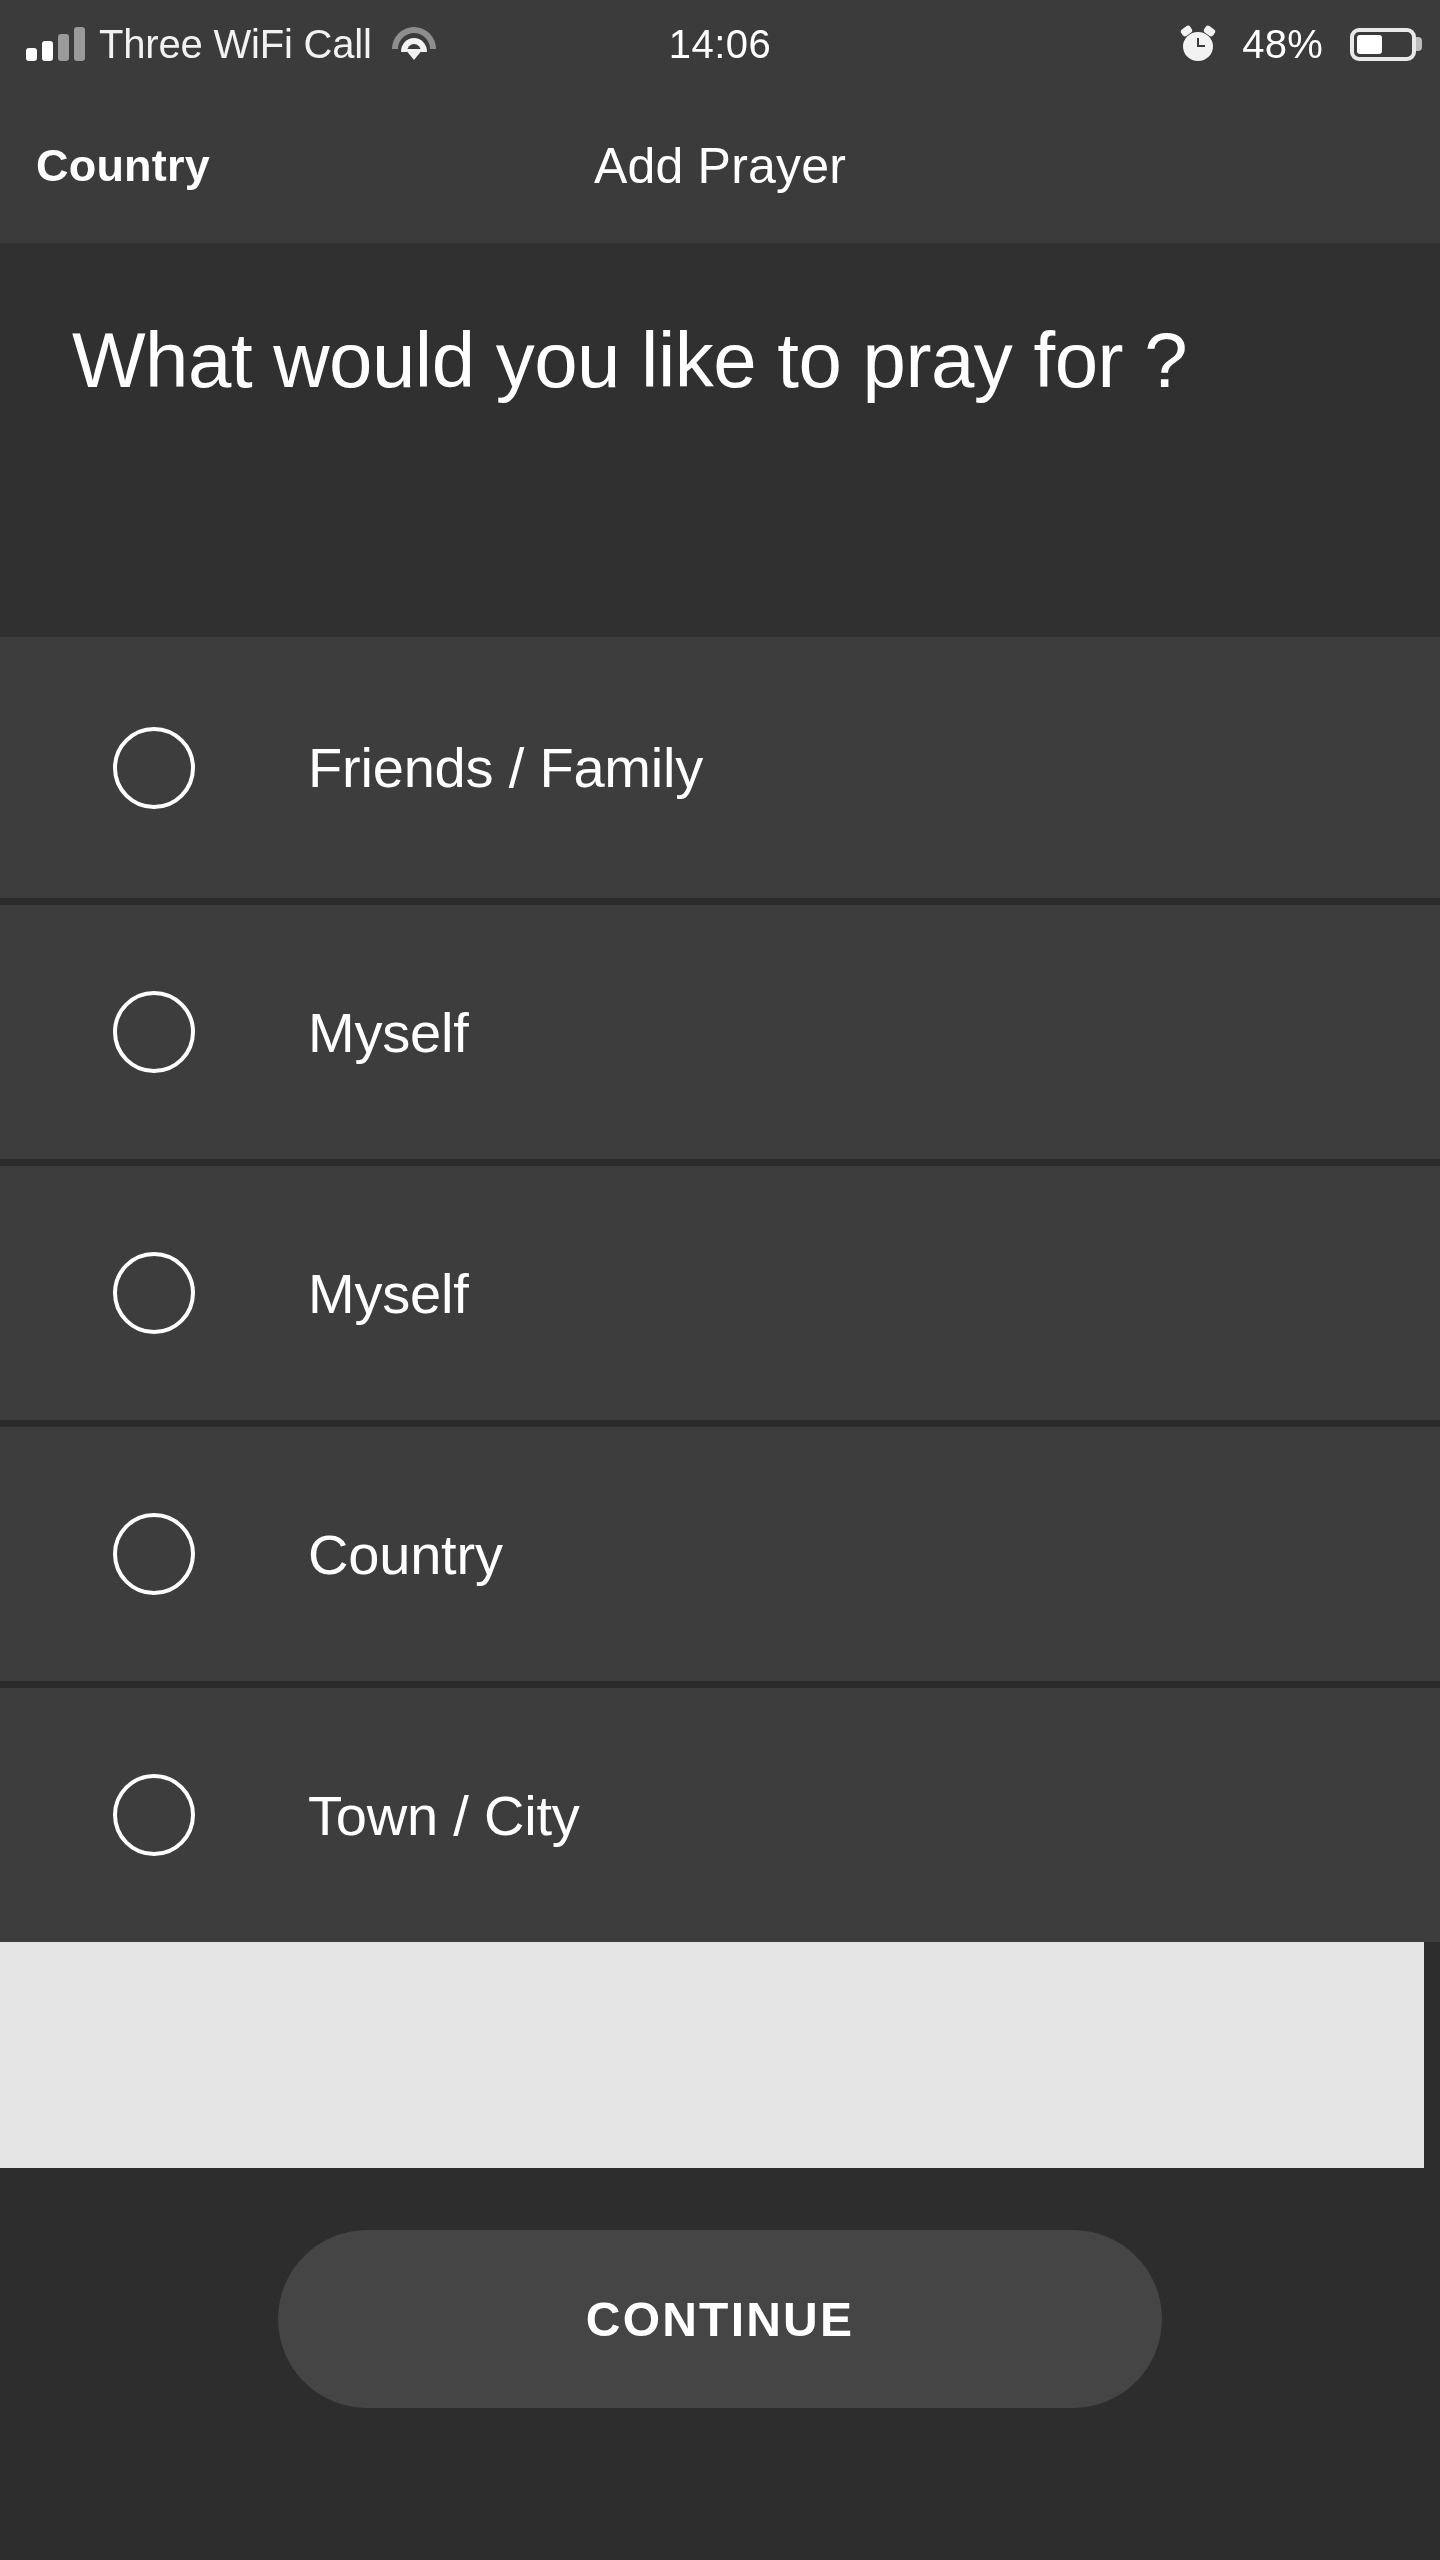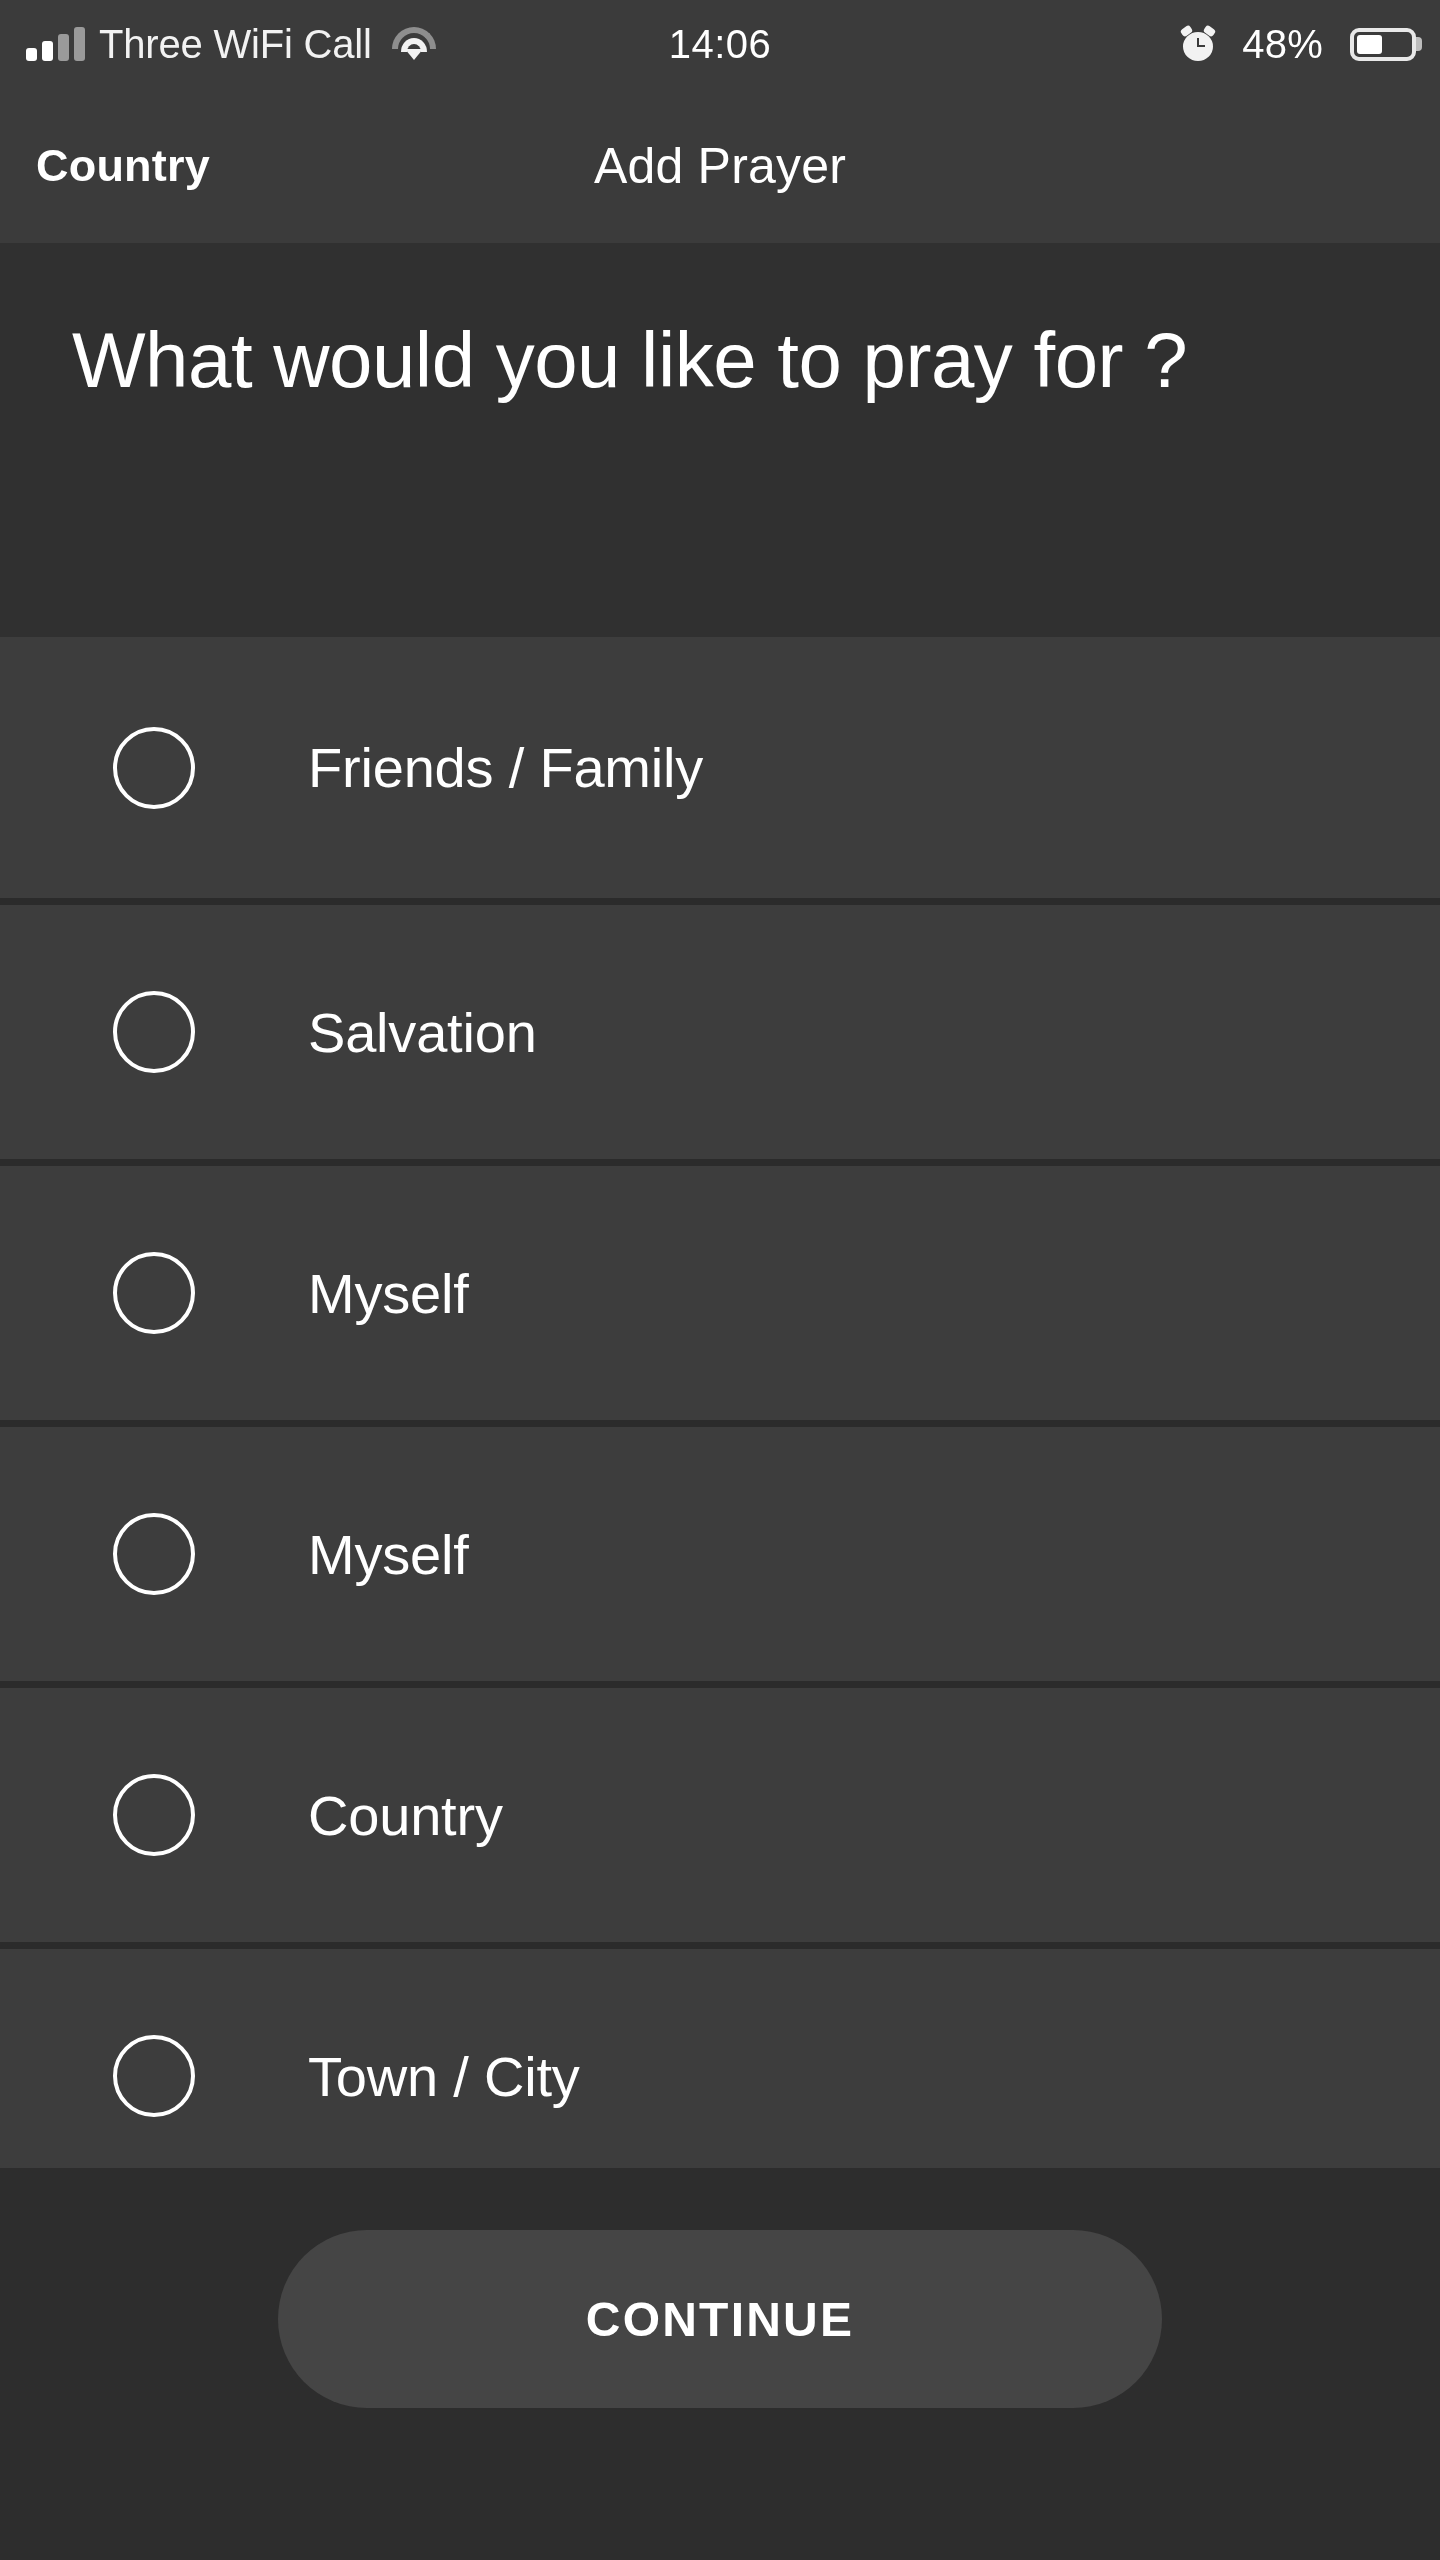--- a/index.html
+++ b/index.html
@@ -341,24 +341,20 @@
     <div class="heading-text">What would you like to pray for ?</div>
   </div>
 
   <div class="options" id="options-list">
       <div class="option-row">
         <span class="radio"></span>
         <span class="option-label">Friends / Family</span>
       </div>
       <div class="option-row">
         <span class="radio"></span>
-        <span class="option-label">Salvation</span>
-      </div>
-      <div class="option-row">
-        <span class="radio"></span>
         <span class="option-label">Myself</span>
       </div>
       <div class="option-row">
         <span class="radio"></span>
         <span class="option-label">Myself</span>
       </div>
       <div class="option-row">
         <span class="radio"></span>
         <span class="option-label">Country</span>
       </div>

